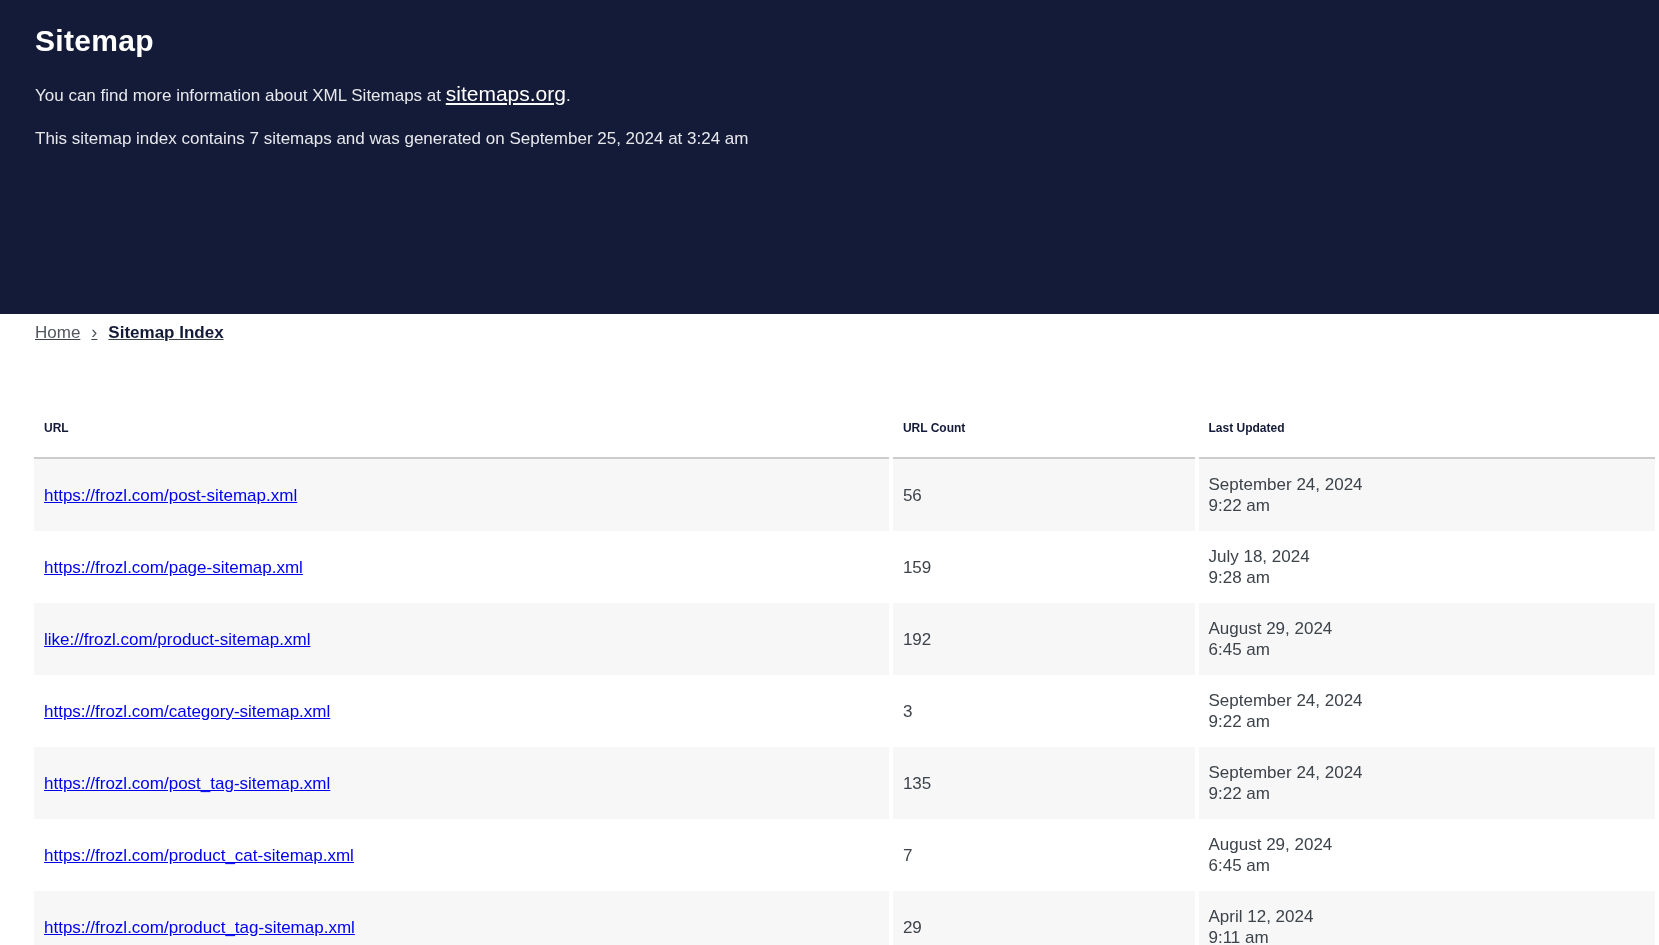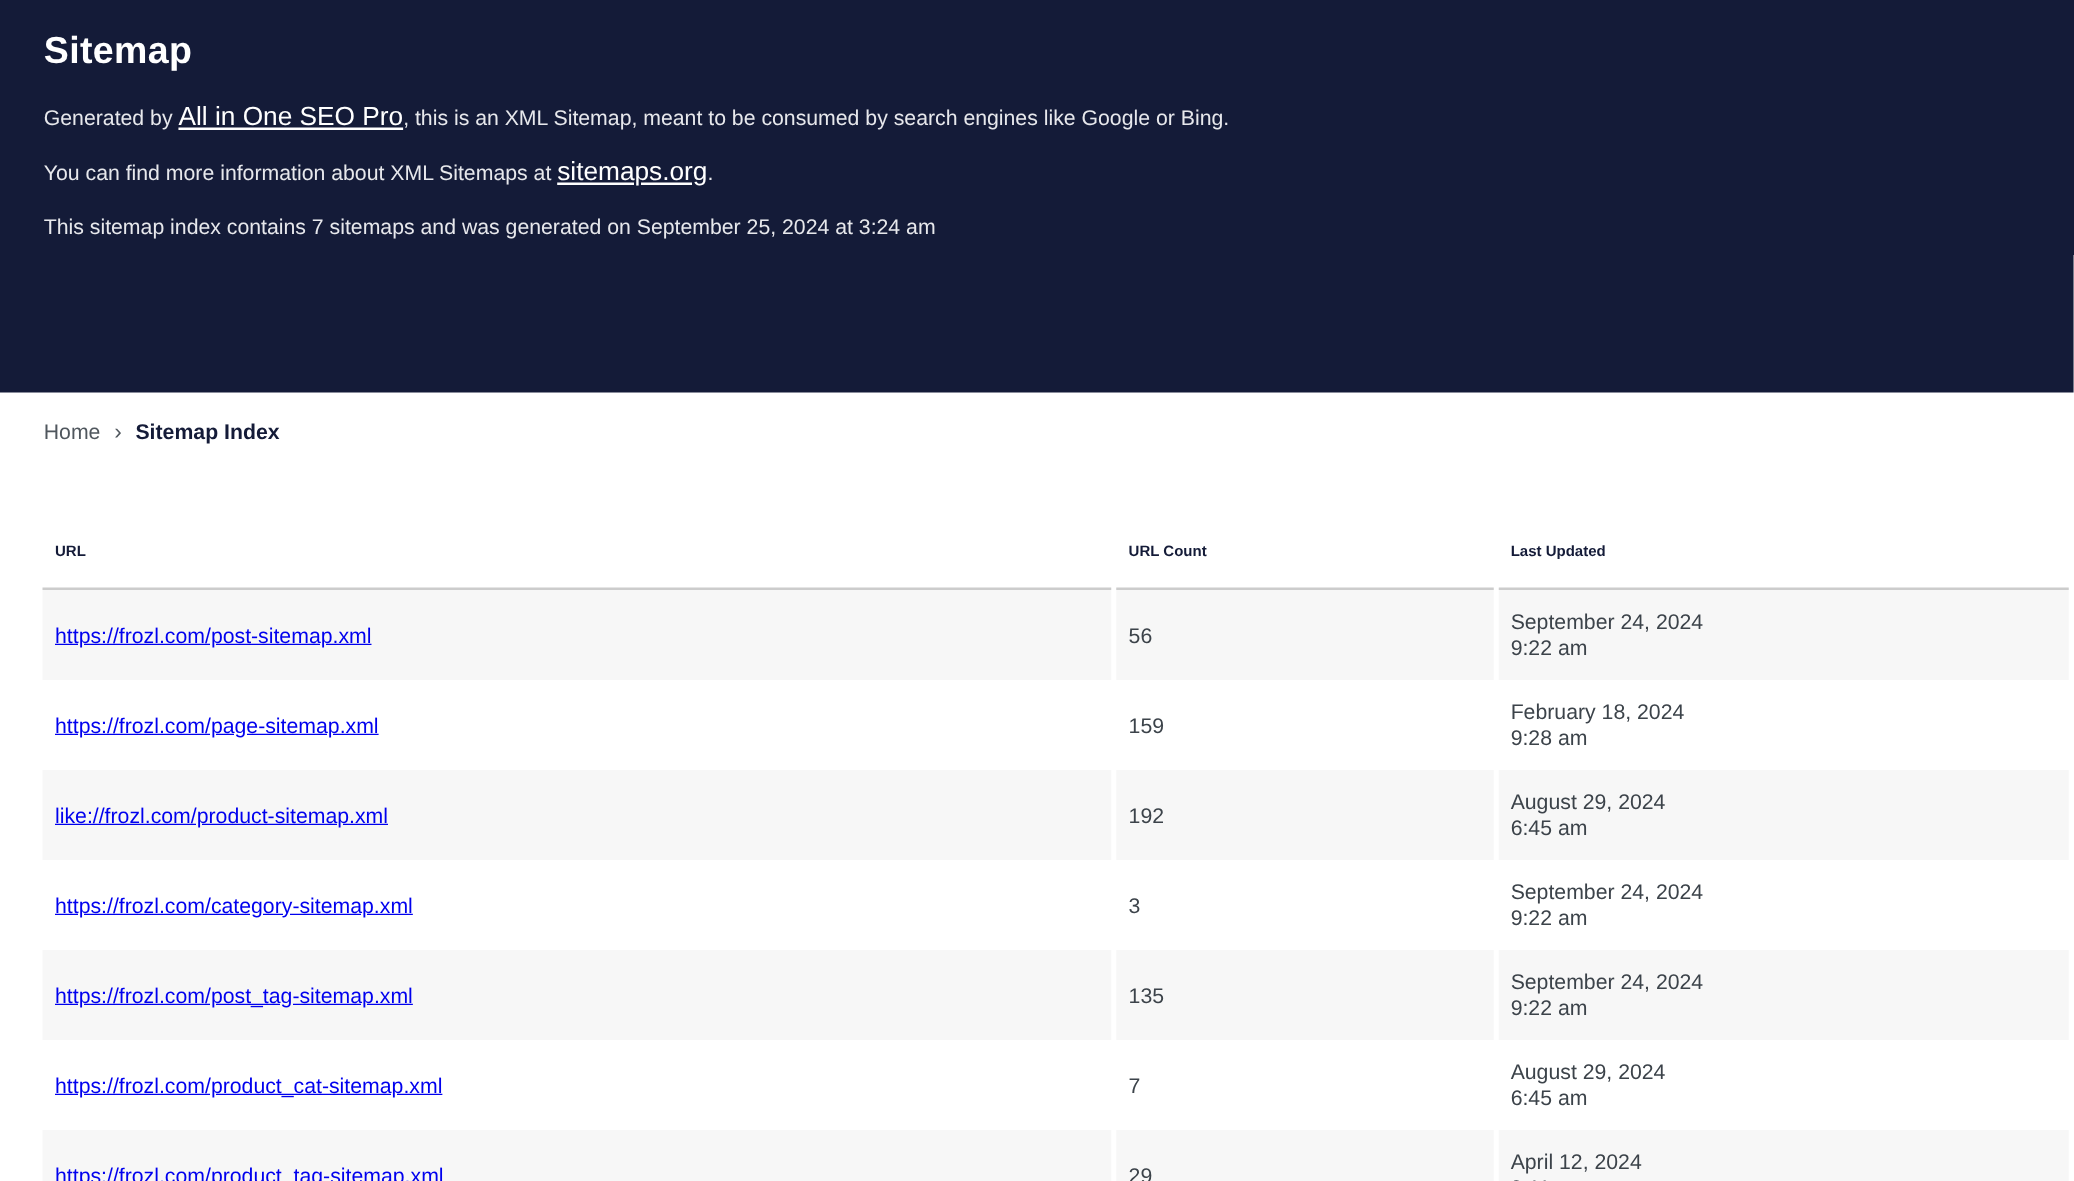--- a/index.html
+++ b/index.html
@@ -46,23 +46,24 @@
   .hero a {
     color: #ffffff;
     font-size: 21px;
     line-height: 21px;
     text-decoration: underline;
     cursor: pointer;
   }
 
   
   .breadcrumb {
-    margin: 21px 0 0 35px;
+    margin: 8px 0 0 35px;
     font-size: 17px;
     line-height: 21px;
+    text-decoration: underline;
   }
   .breadcrumb .bc-home {
     color: var(--breadcrumb-muted);
     text-decoration: none;
     cursor: pointer;
   }
   .breadcrumb .bc-sep {
     color: var(--breadcrumb-muted);
     margin: 0 11px;
     font-size: 18px;
@@ -106,21 +107,20 @@
   .col-count { width: 18.7%; }
 </style>
 </head>
 <body>
 
 <div class="page">
 
   <div class="hero">
     <h1>Sitemap</h1>
 
-    <p><span>Generated by </span><a>All in One SEO Pro</a><span>, this is an XML Sitemap, meant to be consumed by search engines like Google or Bing.</span></p>
 
     <p><span>You can find more information about XML Sitemaps at </span><a>sitemaps.org</a><span>.</span></p>
 
     <p>This sitemap index contains 7 sitemaps and was generated on September 25, 2024 at 3:24 am</p>
   </div>
 
   <div class="breadcrumb">
     <a class="bc-home">Home</a><span class="bc-sep">›</span><span class="bc-current">Sitemap Index</span>
   </div>
 
@@ -143,21 +143,21 @@
         <div>9:22 am</div>
       </td>
     </tr>
 
     <tr>
       <td class="col-url">
         <a>https://frozl.com/page-sitemap.xml</a>
       </td>
       <td class="col-count">159</td>
       <td>
-        <div>February 18, 2024</div>
+        <div>July 18, 2024</div>
         <div>9:28 am</div>
       </td>
     </tr>
 
     <tr>
       <td class="col-url">
         <a>like://frozl.com/product-sitemap.xml</a>
       </td>
       <td class="col-count">192</td>
       <td>

